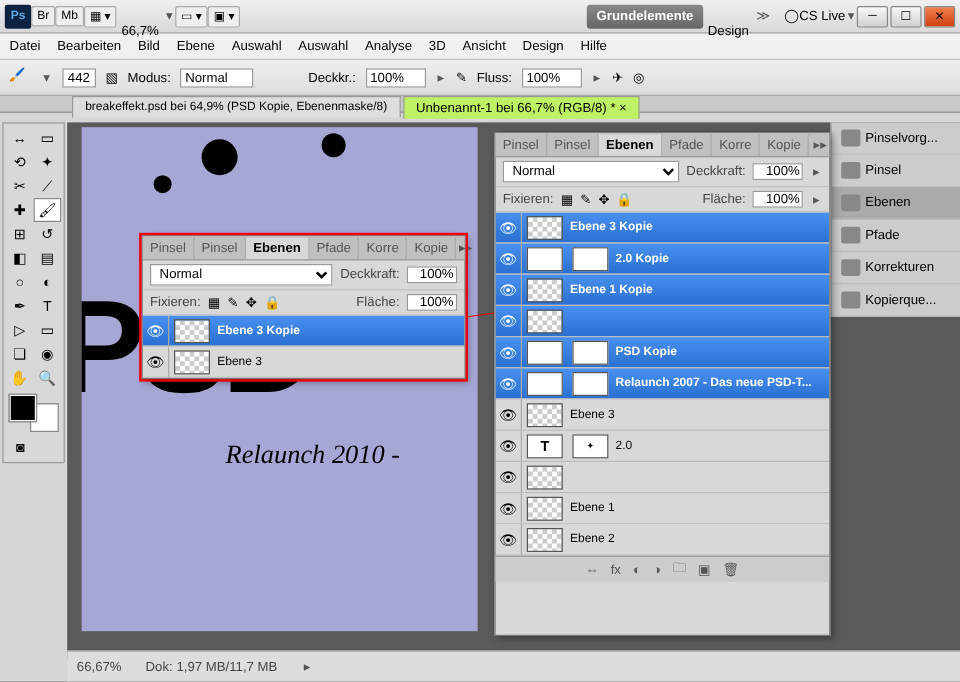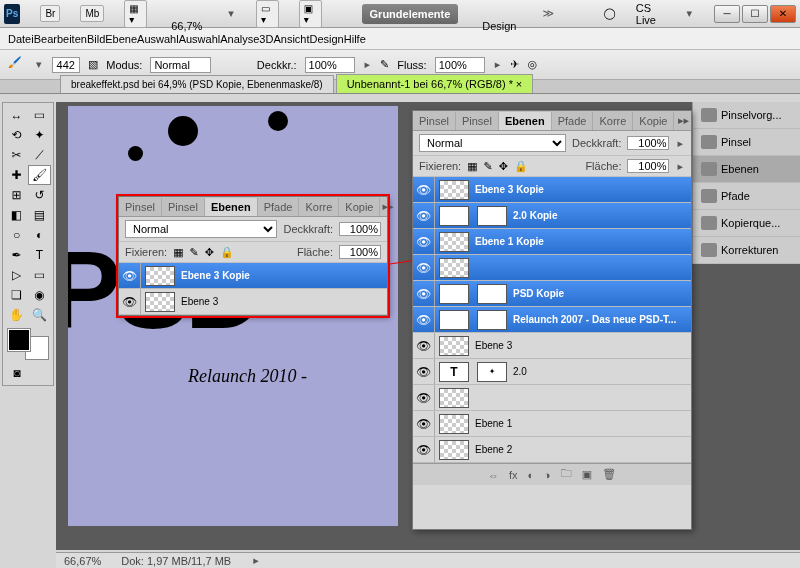--- a/index.html
+++ b/index.html
@@ -1,43 +1,43 @@
 <!DOCTYPE html>
 <html><head>
 <meta charset="utf-8">
 <style>
 * { margin:0; padding:0; box-sizing:border-box; font-family:Tahoma,Arial,sans-serif; font-size:11px; }
 body { background:#d6d6d6; width:800px; height:568px; overflow:hidden; position:relative; }
-.titlebar { height:28px; background:linear-gradient(#f0f0f0,#d8d8d8); display:flex; align-items:center; border-bottom:1px solid #999; padding:0 4px; gap:20px; }
+.titlebar { height:28px; background:linear-gradient(#f0f0f0,#d8d8d8); display:flex; align-items:center; border-bottom:1px solid #999; padding:0 4px; gap:0; }
 .ps-logo { width:22px; height:20px; background:#0a2340; color:#5fa8e8; font-weight:bold; font-size:10px; display:flex; align-items:center; justify-content:center; border-radius:2px; }
 .tb-btn { border:1px solid #aaa; background:#eee; padding:2px 4px; font-size:10px; border-radius:2px; }
 .tb-label { padding:0 4px;margin-top:24px; }
 .wsw { background:linear-gradient(#888,#666); color:#fff; padding:4px 8px; border-radius:3px; font-weight:bold; }
 .win-btns { margin-left:auto; display:flex; gap:2px; }
 .win-btn { width:26px; height:18px; border:1px solid #888; background:linear-gradient(#f8f8f8,#d0d0d0); border-radius:2px; display:flex; align-items:center; justify-content:center; font-size:10px; }
 .win-close { background:linear-gradient(#f08050,#d04010); }
-.menubar { height:22px; background:#f0f0f0; display:flex; align-items:center; padding:0 8px; border-bottom:1px solid #bbb; }
+.menubar { height:22px; background:#f0f0f0; display:flex; align-items:center; padding:0 8px; gap:14px; border-bottom:1px solid #bbb; }
 .optbar { height:30px; background:linear-gradient(#eee,#ddd); display:flex; align-items:center; padding:0 8px; gap:8px; border-bottom:1px solid #aaa; }
 .opt-input { width:50px; border:1px solid #999; padding:1px 3px; background:#fff; }
 .opt-select { border:1px solid #999; padding:1px 20px 1px 3px; background:#fff; }
 .tool-icon { width:18px; height:18px; display:inline-block; }
-.doc-tabs { height:14px; background:#c8c8c8; display:flex; align-items:flex-end; padding-left:60px; border-bottom:1px solid #888; }
+.doc-tabs { height:14px; background:#c8c8c8; display:flex; align-items:flex-start; padding-left:60px; border-bottom:1px solid #888; }
 .doc-tab { background:#ddd; border:1px solid #999; border-bottom:none; padding:3px 10px; margin-right:2px; font-size:10px; }
 .doc-tab.active { background:#bef264; }
 .toolbox { position:absolute; left:2px; top:102px; width:52px; background:#d8d8d8; border:1px solid #999; padding:2px; }
 .toolbox-row { display:flex; }
 .tool { width:24px; height:20px; border:1px solid transparent; display:flex; align-items:center; justify-content:center; font-size:12px; cursor:pointer; }
 .tool.sel { background:#fff; border:1px solid #888; }
 .swatch { width:40px; height:30px; margin:4px auto; position:relative; }
 .swatch .fg { position:absolute; width:22px; height:22px; background:#000; border:1px solid #fff; outline:1px solid #888; }
 .swatch .bg { position:absolute; right:0; bottom:0; width:22px; height:22px; background:#fff; border:1px solid #fff; outline:1px solid #888; }
 .canvas-area { position:absolute; left:56px; top:102px; right:0; bottom:18px; background:#5a5a5a; }
 .canvas { position:absolute; left:12px; top:4px; width:330px; height:420px; background:#a7a7d6; overflow:hidden; }
 .canvas-art { position:absolute; font-size:110px; font-weight:900; color:#000; top:120px; left:-20px; font-family:Impact,sans-serif; letter-spacing:-5px; }
-.canvas-sub { position:absolute; top:260px; left:120px; font-size:18px; color:#000; font-style:italic; font-family:Georgia,serif; }
+.canvas-sub { position:absolute; top:260px; left:120px; font-size:22px; color:#000; font-style:italic; font-family:Georgia,serif; }
 .splat { position:absolute; background:#000; border-radius:50%; }
 .panel { position:absolute; background:#d8d8d8; border:1px solid #777; box-shadow:2px 2px 6px rgba(0,0,0,0.4); }
 .panel.red-outline { outline:2px solid #e00; }
 .panel-tabs { height:20px; background:#c0c0c0; display:flex; align-items:center; font-size:10px; border-bottom:1px solid #999; }
 .panel-tab { padding:3px 6px; border-right:1px solid #aaa; color:#555; cursor:pointer; }
 .panel-tab.active { background:#d8d8d8; color:#000; font-weight:bold; }
 .panel-row { display:flex; align-items:center; padding:3px 6px; gap:6px; border-bottom:1px solid #c0c0c0; }
 .panel-row .lbl { color:#444; }
 .mini-input { width:42px; border:1px solid #999; background:#fff; padding:0 2px; text-align:right; }
 .layer-list { max-height:330px; overflow:hidden; }
@@ -47,21 +47,21 @@
 .eye { width:22px; text-align:center; font-size:12px; border-right:1px solid #aaa; height:100%; display:flex; align-items:center; justify-content:center; }
 .thumb { width:30px; height:20px; background:#fff; border:1px solid #555; margin:0 4px; display:flex; align-items:center; justify-content:center; font-size:8px; overflow:hidden; }
 .thumb.trans { background:repeating-conic-gradient(#ccc 0 25%,#fff 0 50%) 0 0/8px 8px; }
 .thumb.t { background:#fff; font-weight:bold; font-size:12px; }
 .lname { flex:1; padding-left:2px; font-size:10px; }
 .panel-footer { height:22px; background:#ccc; display:flex; align-items:center; justify-content:center; gap:10px; border-top:1px solid #999; font-size:11px; color:#555; }
 .right-dock { position:absolute; right:0; top:102px; width:108px; background:#ccc; border-left:1px solid #999; }
 .dock-item { display:flex; align-items:center; gap:4px; padding:6px 8px; border-bottom:1px solid #bbb; cursor:pointer; }
 .dock-item.active { background:#aaa; }
 .dock-icon { width:16px; height:14px; background:#888; border-radius:2px; }
-.statusbar { position:absolute; bottom:0; left:56px; right:0; height:16px; background:#ddd; border-top:1px solid #999; display:flex; align-items:center; padding:0 8px; gap:20px; font-size:10px; color:#444; }
+.statusbar { position:absolute; bottom:0; left:56px; right:0; height:26px; background:#ddd; border-top:1px solid #999; display:flex; align-items:center; padding:0 8px; gap:20px; font-size:10px; color:#444; }
 .arrow-btn { padding:0 2px; color:#555; }
 .red-line { position:absolute; border-top:1px solid #e00; }
 </style>
 </head>
 <body>
 
 <div class="titlebar">
   <div class="ps-logo">Ps</div>
   <span class="tb-btn">Br</span>
   <span class="tb-btn">Mb</span>
@@ -199,25 +199,25 @@
   <div class="dock-item active">
       <span class="dock-icon"></span>
       <span>Ebenen</span>
     </div>
   <div class="dock-item">
       <span class="dock-icon"></span>
       <span>Pfade</span>
     </div>
   <div class="dock-item">
       <span class="dock-icon"></span>
+      <span>Korrekturen</span>
+    </div>
+  <div class="dock-item">
+      <span class="dock-icon"></span>
       <span>Kopierque...</span>
-    </div>
-  <div class="dock-item">
-      <span class="dock-icon"></span>
-      <span>Korrekturen</span>
     </div>
 </div>
 
 <div class="panel" style="top:110px; right:108px; width:280px; height:420px">
   <div class="panel-tabs">
     <div class="panel-tab">Pinsel</div>
     <div class="panel-tab">Pinsel</div>
     <div class="panel-tab active">Ebenen</div>
     <div class="panel-tab">Pfade</div>
     <div class="panel-tab">Korre</div>

